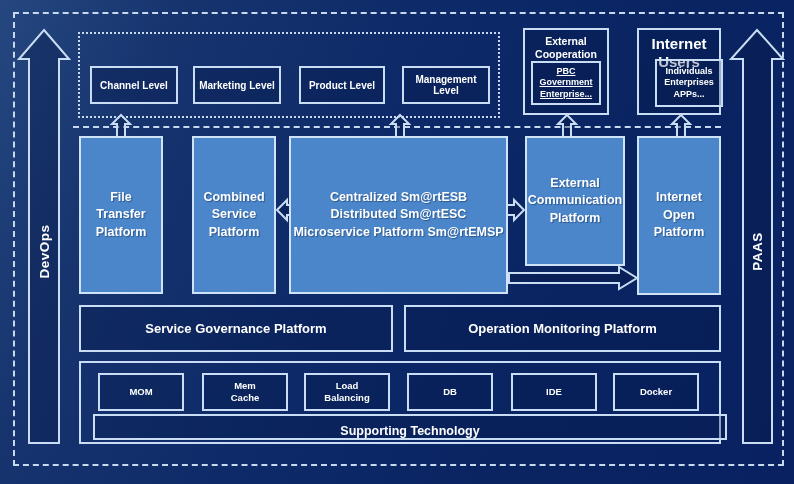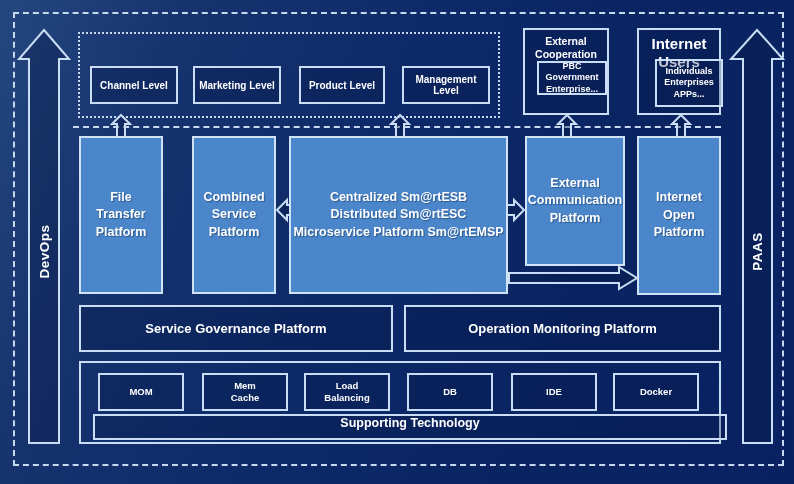--- a/index.html
+++ b/index.html
@@ -49,21 +49,21 @@
     border: 2px solid #c9def4;
     display: flex; flex-direction: column; align-items: center; justify-content: center;
     font-size: 9px; font-weight: 700; line-height: 1.25;
     background: rgba(7,27,74,0.25);
   }
   .gov { top: 305px; height: 47px; font-size: 13px; font-weight: 700; }
   .tech { top: 373px; width: 86px; height: 38px; font-size: 9.5px; font-weight: 700; line-height: 1.25; }
   .supportbar {
     left: 93px; top: 414px; width: 634px; height: 26px;
     border: 2px solid #c9def4;
-    display: flex; align-items: flex-start; justify-content: center;
+    display: flex; align-items: flex-end; justify-content: center;
     font-size: 12.5px; font-weight: 700;
     background: rgba(7,27,74,0.3);
   }
   .railtext {
     display: flex; align-items: center; justify-content: center;
     font-size: 13.5px; font-weight: 700; letter-spacing: 0.5px;
   }
   .railtext span { transform: rotate(-90deg); white-space: nowrap; }
   svg.overlay { position: absolute; left: 0; top: 0; pointer-events: none; }
   .arrow-shape { stroke: #c9def4; stroke-width: 2; fill: rgba(8,26,68,0.35); stroke-linejoin: miter; }
@@ -105,21 +105,21 @@
   <div class="abs box lvl" style="left:299px;width:86px;">
     <span>Product Level</span>
   </div>
   <div class="abs box lvl" style="left:402px;">
     <span>Management Level</span>
   </div>
 
   <div class="abs box topbox" style="left:523px;top:28px;width:86px;height:87px;">
     <span class="ttl">External</span>
     <span class="ttl">Cooperation</span>
-    <div class="innerbox" style="left:12px;top:31px;width:70px;height:34px;">
+    <div class="innerbox" style="left:6px;top:31px;width:70px;height:44px;text-decoration:underline;">
       <span class="ln">PBC Government</span>
       <span class="ln">Enterprise...</span>
     </div>
   </div>
 
   <div class="abs box topbox" style="left:637px;top:28px;width:84px;height:87px;">
     <span class="ttl" style="font-size:15px;">Internet Users</span>
     <div class="innerbox" style="left:16px;top:29px;width:68px;height:48px;">
       <span class="ln">Individuals</span>
       <span class="ln">Enterprises</span>

